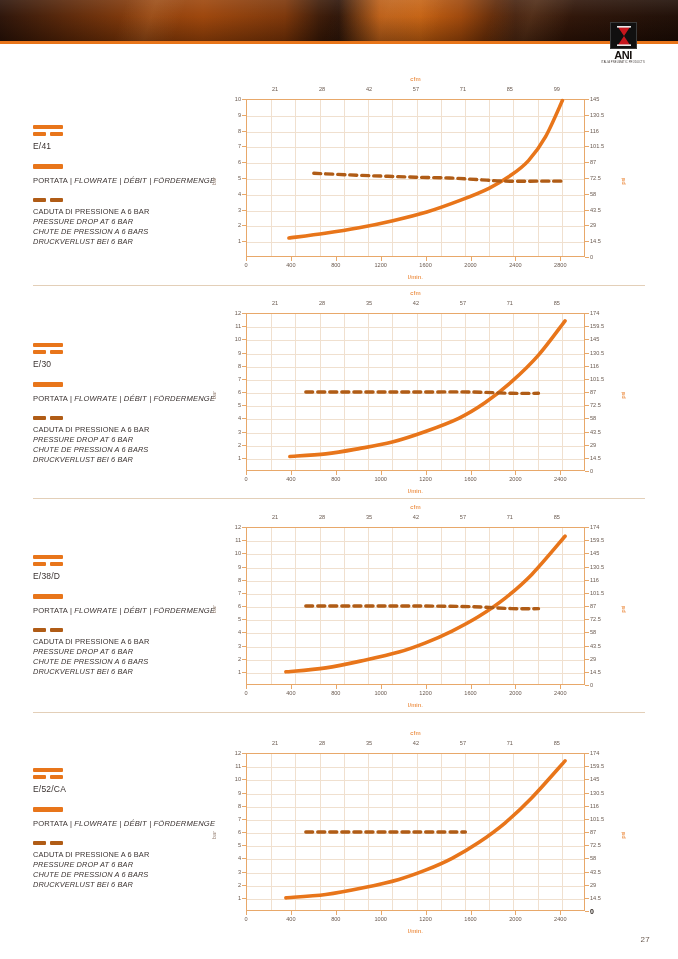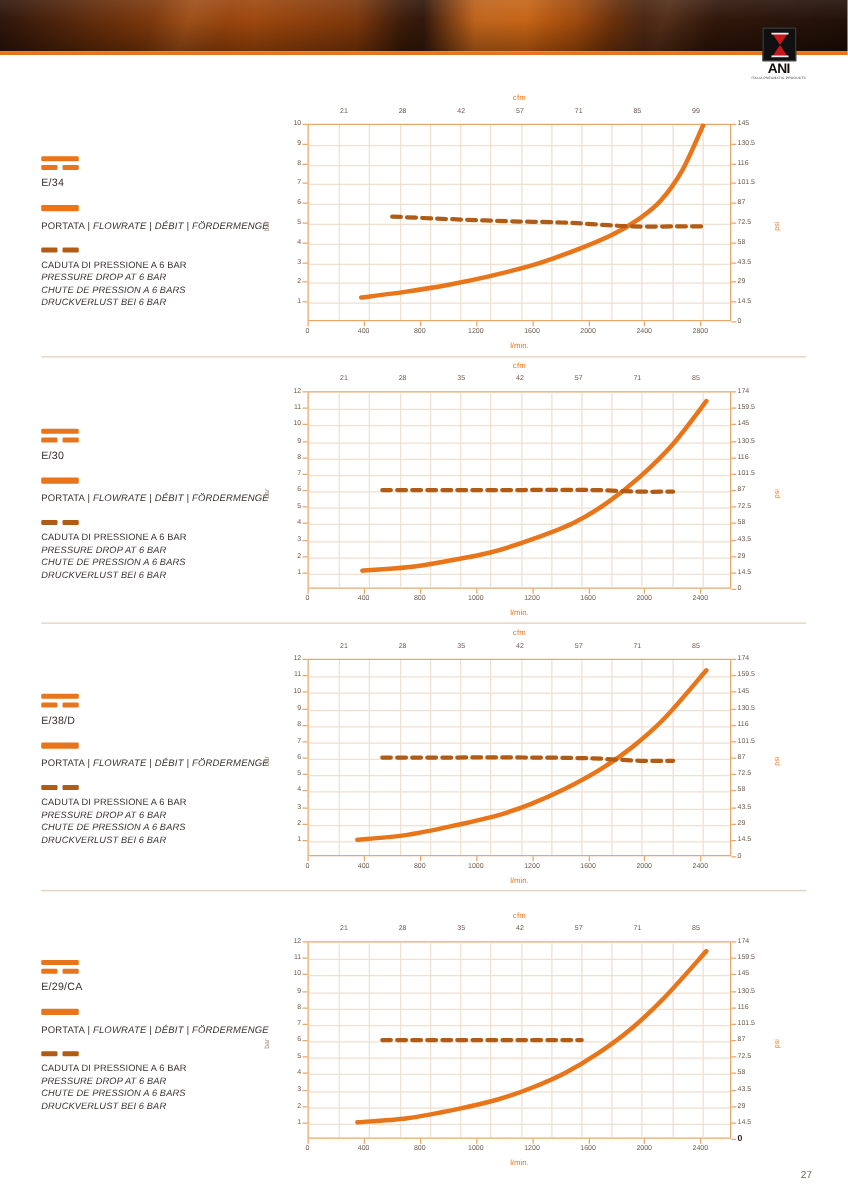--- a/index.html
+++ b/index.html
@@ -280,21 +280,21 @@
 <div id="rows-container">
     <div class="row" style="top: 0px;">
       <div class="legend" style="top: 125px;">
     <div class="legend-model-swatch">
       <div class="sw-solid-full"></div>
       <div class="sw-dash-pair">
             <span></span>
             <span></span>
           </div>
     </div>
-    <div class="legend-model-name">E/34</div>
+    <div class="legend-model-name">E/41</div>
     <div class="legend-block">
       <div class="legend-sw-solid"></div>
       <div class="legend-title">PORTATA | <span class="it">FLOWRATE | DÉBIT | FÖRDERMENGE</span></div>
     </div>
     <div class="legend-block">
       <div class="sw-dash-pair dark">
             <span></span>
             <span></span>
           </div>
       <div class="legend-lines">
@@ -702,21 +702,21 @@
     </div>
     <div class="row" style="top: 0px;">
       <div class="legend" style="top: 768px;">
     <div class="legend-model-swatch">
       <div class="sw-solid-full"></div>
       <div class="sw-dash-pair">
             <span></span>
             <span></span>
           </div>
     </div>
-    <div class="legend-model-name">E/29/CA</div>
+    <div class="legend-model-name">E/52/CA</div>
     <div class="legend-block">
       <div class="legend-sw-solid"></div>
       <div class="legend-title">PORTATA | <span class="it">FLOWRATE | DÉBIT | FÖRDERMENGE</span></div>
     </div>
     <div class="legend-block">
       <div class="sw-dash-pair dark">
             <span></span>
             <span></span>
           </div>
       <div class="legend-lines">

